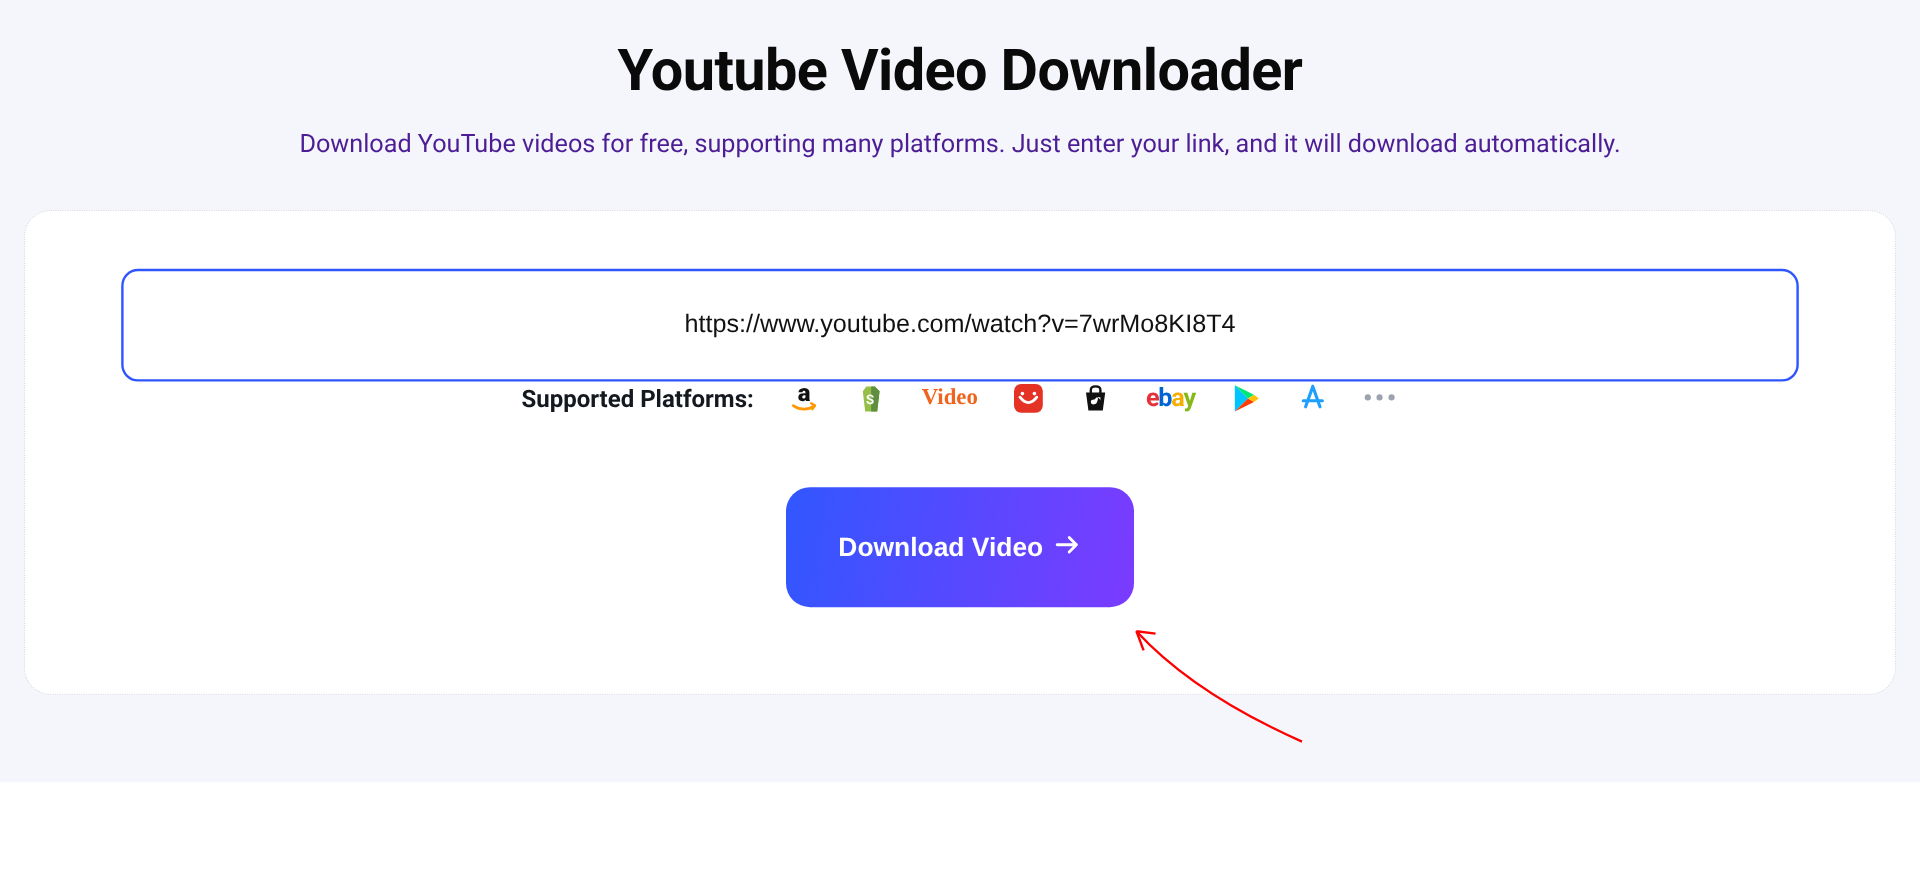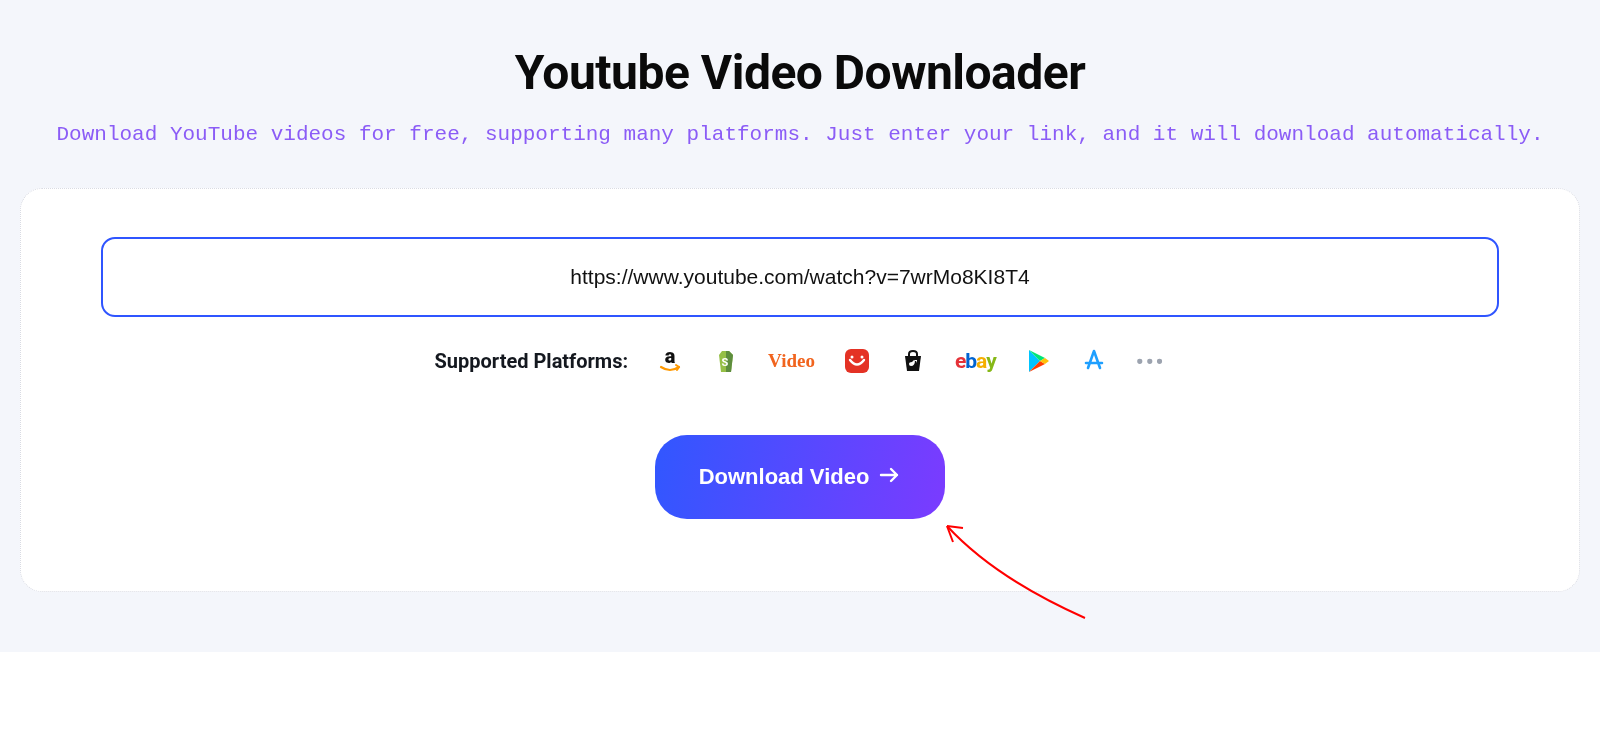--- a/index.html
+++ b/index.html
@@ -8,63 +8,61 @@
       box-sizing: border-box;
     }
     body {
       font-family: -apple-system, BlinkMacSystemFont, 'Segoe UI', Roboto, Helvetica, Arial, sans-serif;
       background: #f4f6fb;
       width: 1600px;
       height: 730px;
       overflow: hidden;
     }
     .page {
-      padding: 44px 10px 0 10px;
+      padding: 30px 10px 0 10px;
     }
     .page-title {
       font-size: 48px;
       font-weight: 700;
       color: #0a0a0a;
       text-align: center;
       letter-spacing: -0.5px;
     }
     .page-subtitle {
       font-size: 21px;
-      color: #8b5cf6;
+      color: #4c1d95;
       text-align: center;
       margin-top: 22px;
       font-weight: 400;
-      font-family: Liberation Mono, monospace;
     }
     .card {
       background: #ffffff;
       border-radius: 22px;
       margin: 42px auto 0 auto;
       max-width: 1560px;
       padding: 48px 80px 56px 80px;
       border: 1px dotted #d9dbe3;
     }
     .url-input {
       width: 100%;
-      height: 80px;
+      height: 94px;
       border: 2.5px solid #2f55ff;
       border-radius: 14px;
       font-size: 21px;
       text-align: center;
       color: #111;
       outline: none;
       background: #fff;
       padding: 0 20px;
     }
     .platforms-row {
       display: flex;
       align-items: center;
       justify-content: center;
       gap: 28px;
-      margin-top: 30px;
     }
     .platforms-label {
       font-size: 20px;
       font-weight: 700;
       color: #14181f;
     }
     .platform-icon {
       width: 28px;
       height: 28px;
       display: flex;
@@ -77,23 +75,23 @@
       letter-spacing: 2px;
       font-weight: 700;
     }
     .download-btn {
       display: flex;
       align-items: center;
       justify-content: center;
       gap: 10px;
       margin: 60px auto 16px auto;
       padding: 0 44px;
-      height: 84px;
+      height: 100px;
       border: none;
-      border-radius: 32px;
+      border-radius: 20px;
       background: linear-gradient(100deg, #3157ff 0%, #7b3bff 100%);
       color: #ffffff;
       font-size: 22px;
       font-weight: 700;
       cursor: pointer;
     }
     .arrow-right {
       display: inline-block;
     }
     .annotation-arrow {

